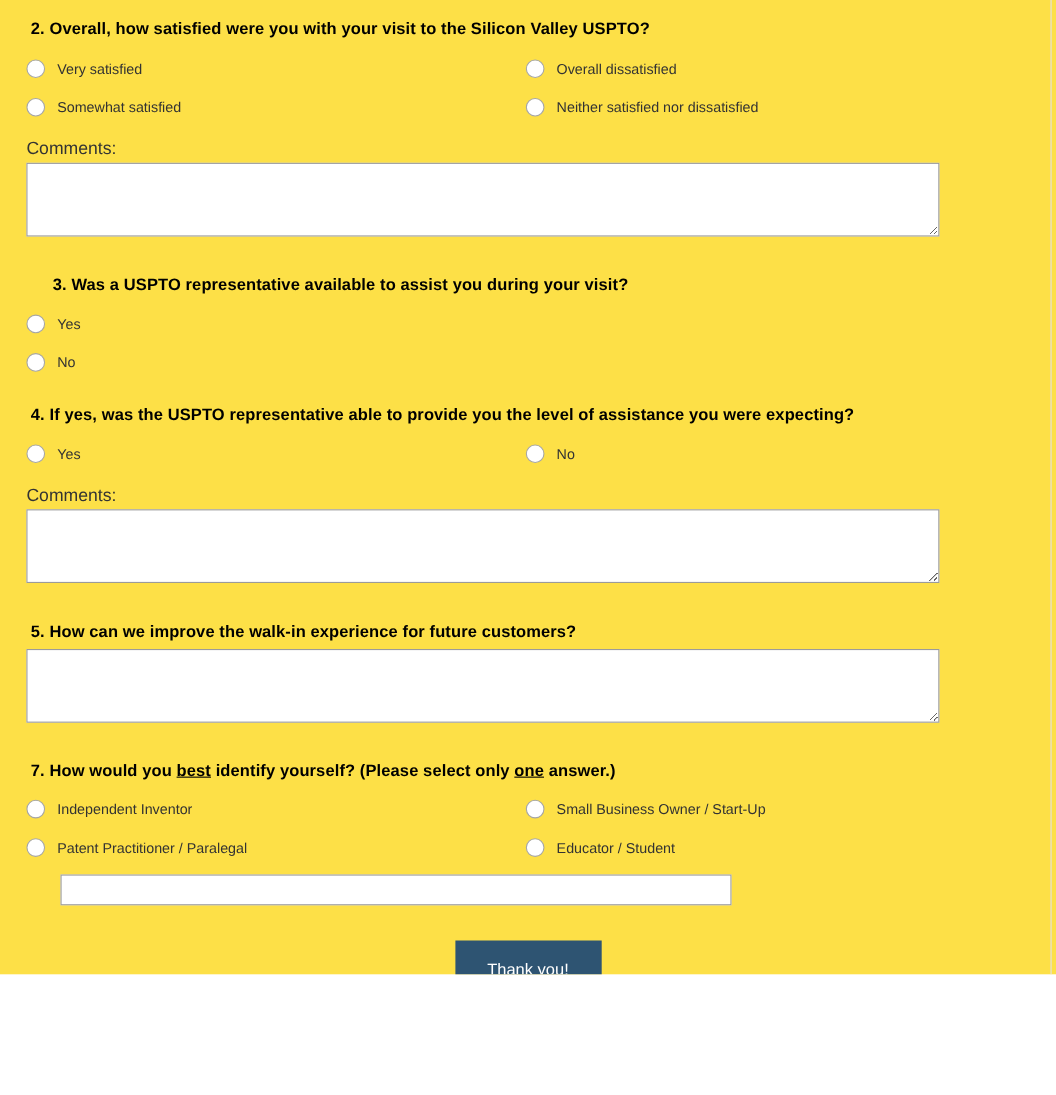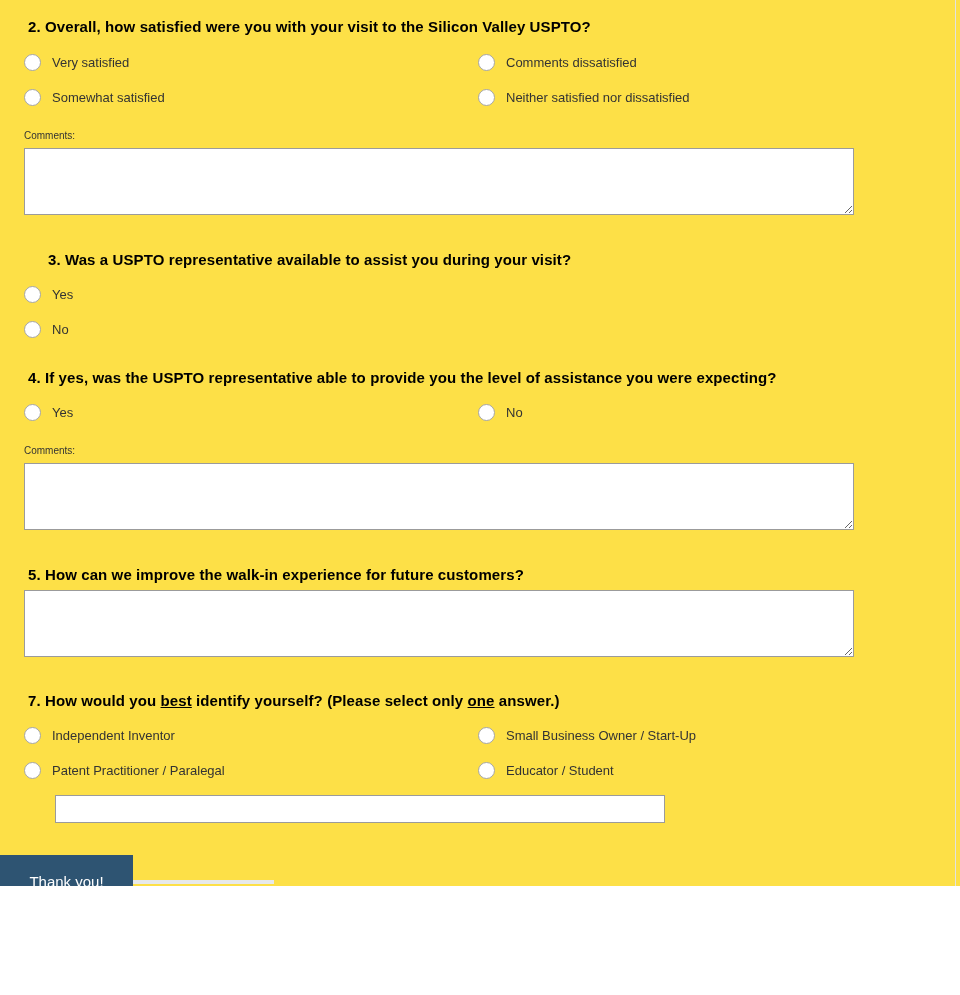--- a/index.html
+++ b/index.html
@@ -62,21 +62,21 @@
     margin-right: 11px;
   }
   .opt-label {
     font-size: 13px;
     color: #333333;
     line-height: 16px;
     white-space: nowrap;
   }
   .comments-label {
     margin-top: 22px;
-    font-size: 10px;
+    font-size: 16px;
     color: #333333;
     height: 15px;
     line-height: 15px;
   }
   textarea.box {
     display: block;
     width: 830px;
     height: 67px;
     border: 1px solid #9b9b9b;
     background: #ffffff;
@@ -102,20 +102,21 @@
     font-size: 13px;
     color: #333333;
     padding: 2px 6px;
     outline: none;
   }
   .submit-area {
     margin-left: -24px;
     width: 960px;
     margin-top: 32px;
     display: flex;
+    flex-direction: column;
     align-items: center;
   }
   .submit-btn {
     width: 133px;
     height: 53px;
     border: none;
     background: #2e5472;
     color: #ffffff;
     font-family: "Liberation Sans", "DejaVu Sans", sans-serif;
     font-size: 15px;
@@ -135,21 +136,21 @@
   <div class="page-right-border"></div>
 
   <h2 class="q-title q2-title">2. Overall, how satisfied were you with your visit to the Silicon Valley USPTO?</h2>
   <div class="options">
     <div class="opt">
       <span class="radio"></span>
       <span class="opt-label">Very satisfied</span>
     </div>
     <div class="opt">
       <span class="radio"></span>
-      <span class="opt-label">Comments dissatisfied</span>
+      <span class="opt-label">Overall dissatisfied</span>
     </div>
     <div class="opt">
       <span class="radio"></span>
       <span class="opt-label">Somewhat satisfied</span>
     </div>
     <div class="opt">
       <span class="radio"></span>
       <span class="opt-label">Neither satisfied nor dissatisfied</span>
     </div>
   </div>

